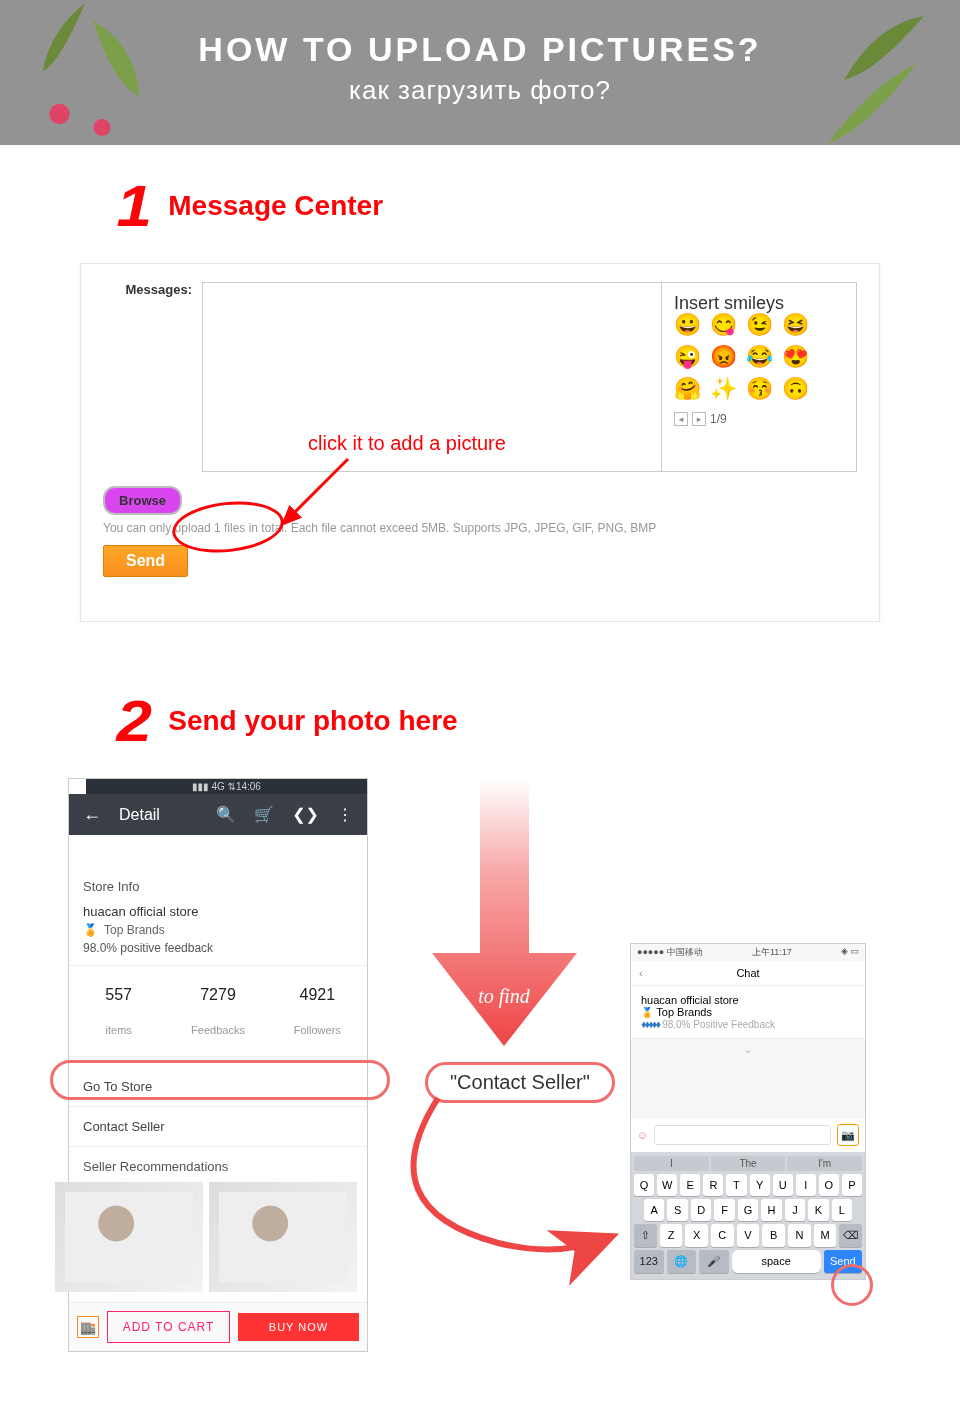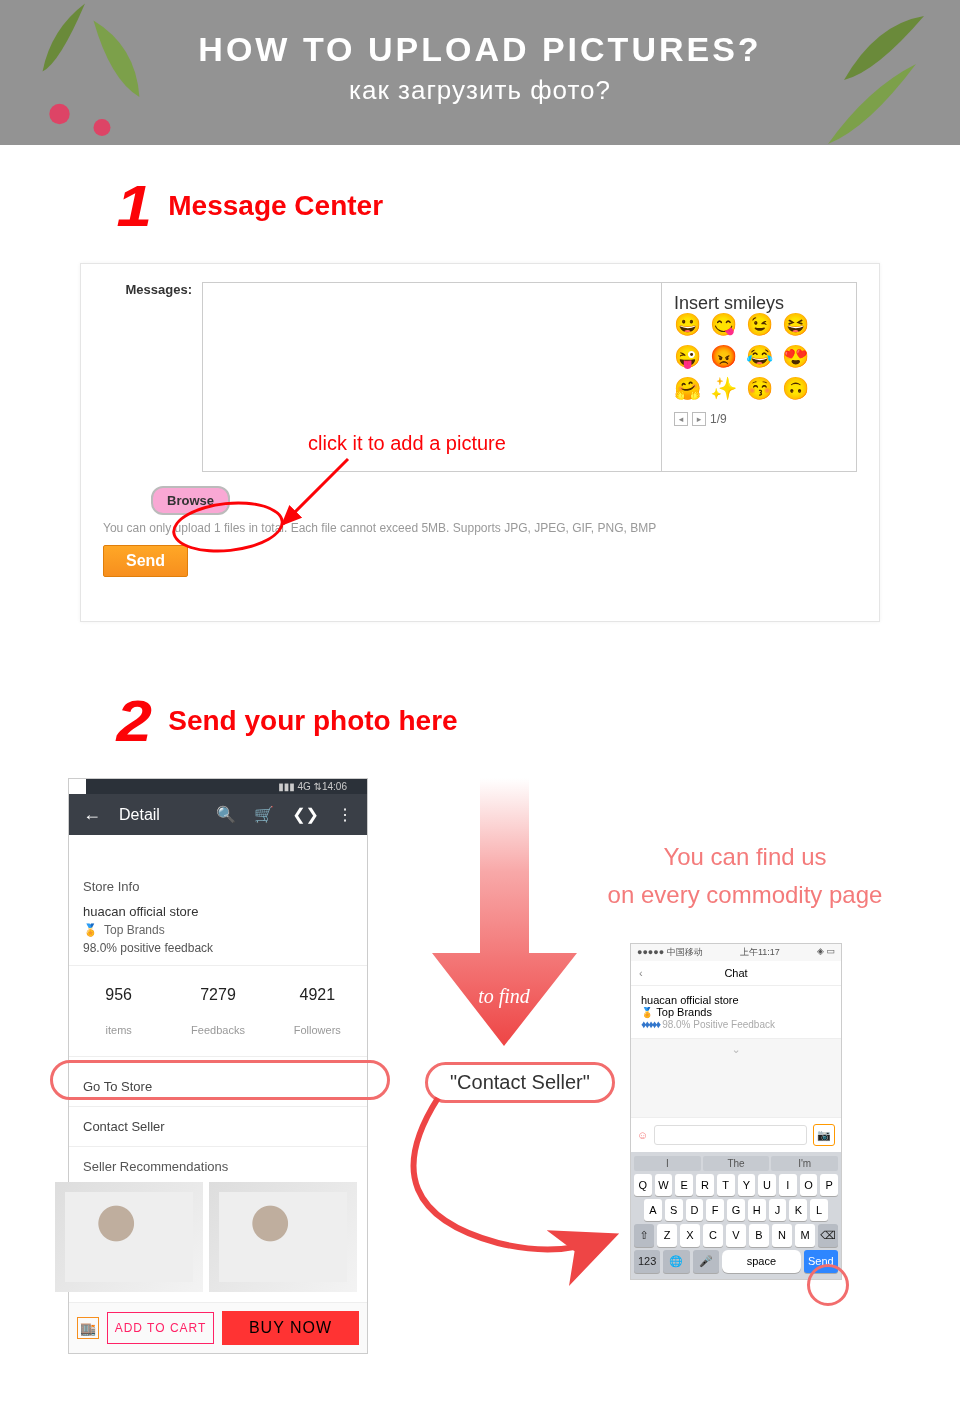--- a/index.html
+++ b/index.html
@@ -50,21 +50,21 @@
   }
   .smiley-box { width: 195px; border: 1px solid #ccc; border-left: none; padding: 10px 12px; }
   .smiley-box .title { font-size: 18px; color: #333; }
   .smileys { display: grid; grid-template-columns: repeat(4, 26px); gap: 10px 10px; margin-bottom: 12px; }
   .smileys span { font-size: 22px; line-height: 1; filter: saturate(1.4); cursor: pointer; }
   .pager { display: flex; align-items: center; gap: 4px; font-size: 12px; color: #666; }
   .pager .btn { width: 14px; height: 14px; border: 1px solid #bbb; display: inline-flex; align-items: center; justify-content: center; font-size: 9px; color: #888; }
 
   .upload-row .browse {
     display: inline-block; padding: 5px 14px; border: 2px solid #bbb; border-radius: 12px;
-    background: #f9a8d4; font-weight: bold; color: #333; cursor: pointer; margin-left: 48px;
+    background: #d946ef; font-weight: bold; color: #333; cursor: pointer;
   }
   .upload-row .hint { color: #999; font-size: 12px; margin-top: 6px; }
   .send-btn {
     display: inline-block; margin-top: 10px; padding: 6px 22px;
     background: linear-gradient(#ffa726, #f78f1e); color: #fff; font-weight: bold;
     font-size: 16px; border-radius: 2px; border: 1px solid #e07e0a; cursor: pointer;
   }
 
   
   .browse-ring {
@@ -72,62 +72,62 @@
     border-radius: 50%; left: 175px; top: 504px; transform: rotate(-6deg);
   }
   .annot-text { position: absolute; color: #fc0307; font-size: 20px; left: 310px; top: 432px; }
   .arrow-svg { position: absolute; left: 245px; top: 450px; }
 
   
   .phone-area { position: relative; height: 650px; }
 
   
   .phone1 { position: absolute; left: 68px; top: 0; width: 300px; border: 1px solid #ccc; background: #fff; font-size: 13px; }
-  .p1-status { background: #2b3139; color: #ccc; font-size: 10px; display: flex; justify-content: flex-end; padding: 2px 20px; margin-left: 17px; }
+  .p1-status { background: #2b3139; color: #ccc; font-size: 10px; display: flex; justify-content: center; padding: 2px 13px; margin-left: 17px; }
   .p1-topbar { background: #3a3f47; color: #fff; display: flex; align-items: center; gap: 18px; padding: 10px 14px; }
   .p1-topbar .back { font-size: 18px; }
   .p1-topbar .title { font-size: 16px; flex: 0 0 auto; margin-right: auto; }
   .p1-topbar .ico { font-size: 16px; }
   .p1-body { padding: 10px 14px 0 14px; color: #333; margin-top: 34px; }
   .p1-body h4 { font-size: 13px; font-weight: normal; color: #555; margin-bottom: 10px; }
   .p1-badge { display:flex; align-items:center; gap:6px; font-size:12px; margin:4px 0; color:#666; }
   .p1-badge .medal { color:#f5a623; }
   .p1-stats { display: flex; border-top: 1px solid #eee; border-bottom: 1px solid #eee; margin: 10px -14px; }
   .p1-stats div { flex: 1; text-align: center; padding: 10px 0; }
   .p1-stats .n { font-size: 16px; color: #222; }
   .p1-stats .t { font-size: 11px; color: #999; }
   .p1-link { padding: 12px 0; border-bottom: 1px solid #eee; font-size: 13px; color: #444; margin: 0 -14px; padding-left: 14px; }
   .p1-rec { padding: 12px 0 8px 0; color: #555; }
   .p1-imgs { display: flex; gap: 6px; margin: 0 -14px 10px -14px; padding: 0 0 0 0; }
   .thumb { width: 148px; height: 110px; background: linear-gradient(135deg,#ddd,#f3f3f3); position: relative; }
   .thumb::after { content:""; position:absolute; inset:10px; background:radial-gradient(circle at 40% 35%, #bfae9e 18%, transparent 19%), linear-gradient(#eee,#eee); }
   .p1-cta { display: flex; gap: 8px; padding: 8px; background: #fafafa; border-top: 1px solid #eee; align-items: center; }
   .p1-cta .store { width: 22px; height: 22px; border:1px solid #f78f1e; display:inline-flex;align-items:center;justify-content:center;color:#f78f1e; }
   .p1-cta .add { flex:1; border:1px solid #f26; color:#f26; text-align:center; padding:8px 0; font-size:12px; letter-spacing:1px; }
-  .p1-cta .buy { flex:1; background:#f33; color:#000000; text-align:center; padding:8px 16px; font-size:16px; letter-spacing:1px; }
+  .p1-cta .buy { flex:1; background:#f33; color:#ffffff; text-align:center; padding:8px 0; font-size:11px; letter-spacing:1px; }
 
   .contact-ring {
     position: absolute; left: 50px; top: 282px; width: 340px; height: 40px;
     border: 3px solid #f26d6d; border-radius: 22px;
   }
   .contact-pill {
     position: absolute; left: 425px; top: 284px; padding: 6px 22px;
     border: 3px solid #f26d6d; border-radius: 26px; color: #333; font-size: 20px;
   }
 
   
   .down-arrow { position: absolute; left: 432px; top: 0; width: 145px; height: 270px; }
 
   .curve-arrow { position: absolute; left: 378px; top: 310px; }
 
   .find-us { position: absolute; left: 590px; top: 60px; width: 310px; text-align: center;
              color: #f47b7b; font-size: 24px; line-height: 1.6; }
 
   
-  .phone2 { position: absolute; left: 630px; top: 165px; width: 212px; border:1px solid #ccc; background:#fff; font-size:11px; }
+  .phone2 { position: absolute; left: 630px; top: 165px; width: 236px; border:1px solid #ccc; background:#fff; font-size:11px; }
   .p2-status { display:flex; justify-content:space-between; font-size:9px; padding:2px 6px; color:#555; background:#f7f7f7; }
   .p2-top { display:flex; align-items:center; justify-content:center; position:relative; padding:6px; border-bottom:1px solid #eee; }
   .p2-top .back { position:absolute; left:8px; color:#888; }
   .p2-chatinfo { padding:8px 10px; border-bottom:1px solid #eee; font-size:11px; }
   .p2-chatinfo .badge { color:#f5a623; font-size:10px; }
   .p2-chatinfo .diamonds { color:#37c; letter-spacing:-2px; }
   .p2-chatinfo .pf { color:#aaa; font-size:10px; }
   .p2-blank { height: 78px; background:#f6f6f6; position:relative; }
   .p2-blank::after { content:"⌄"; position:absolute; left:50%; top:4px; transform:translateX(-50%); color:#bbb; }
   .p2-input { display:flex; align-items:center; gap:6px; padding:6px; border-top:1px solid #eee; }
@@ -245,21 +245,21 @@
     <div class="p1-body">
       <h4>Store Info</h4>
       <div style="font-size:13px">huacan official store</div>
       <div class="p1-badge">
           <span class="medal">🏅</span>
           <span>Top Brands</span>
         </div>
       <div style="font-size:12px;color:#555">98.0% positive feedback</div>
       <div class="p1-stats">
         <div>
-            <div class="n">956</div>
+            <div class="n">557</div>
             <div class="t">items</div>
           </div>
         <div>
             <div class="n">7279</div>
             <div class="t">Feedbacks</div>
           </div>
         <div>
             <div class="n">4921</div>
             <div class="t">Followers</div>
           </div>
@@ -299,24 +299,20 @@
 
   <svg class="curve-arrow" width="260" height="200">
     <defs>
         <marker id="ah2" markerWidth="12" markerHeight="12" refX="9" refY="5" orient="auto">
           <path d="M0,0 L11,5 L0,10 L3,5 Z" fill="#ee4545"></path>
         </marker>
       </defs>
     <path d="M60 10 Q -10 120 120 155 Q 180 170 230 150" stroke="#ee4545" stroke-width="6" fill="none" marker-end="url(#ah2)"></path>
   </svg>
 
-  <div class="find-us">
-    <div>You can find us</div>
-    <div>on every commodity page</div>
-  </div>
 
   <div class="phone2">
     <div class="p2-status">
       <span>●●●●● 中国移动</span>
       <span>上午11:17</span>
       <span>◈ ▭</span>
     </div>
     <div class="p2-top">
       <span class="back">‹</span>
       <span>Chat</span>

